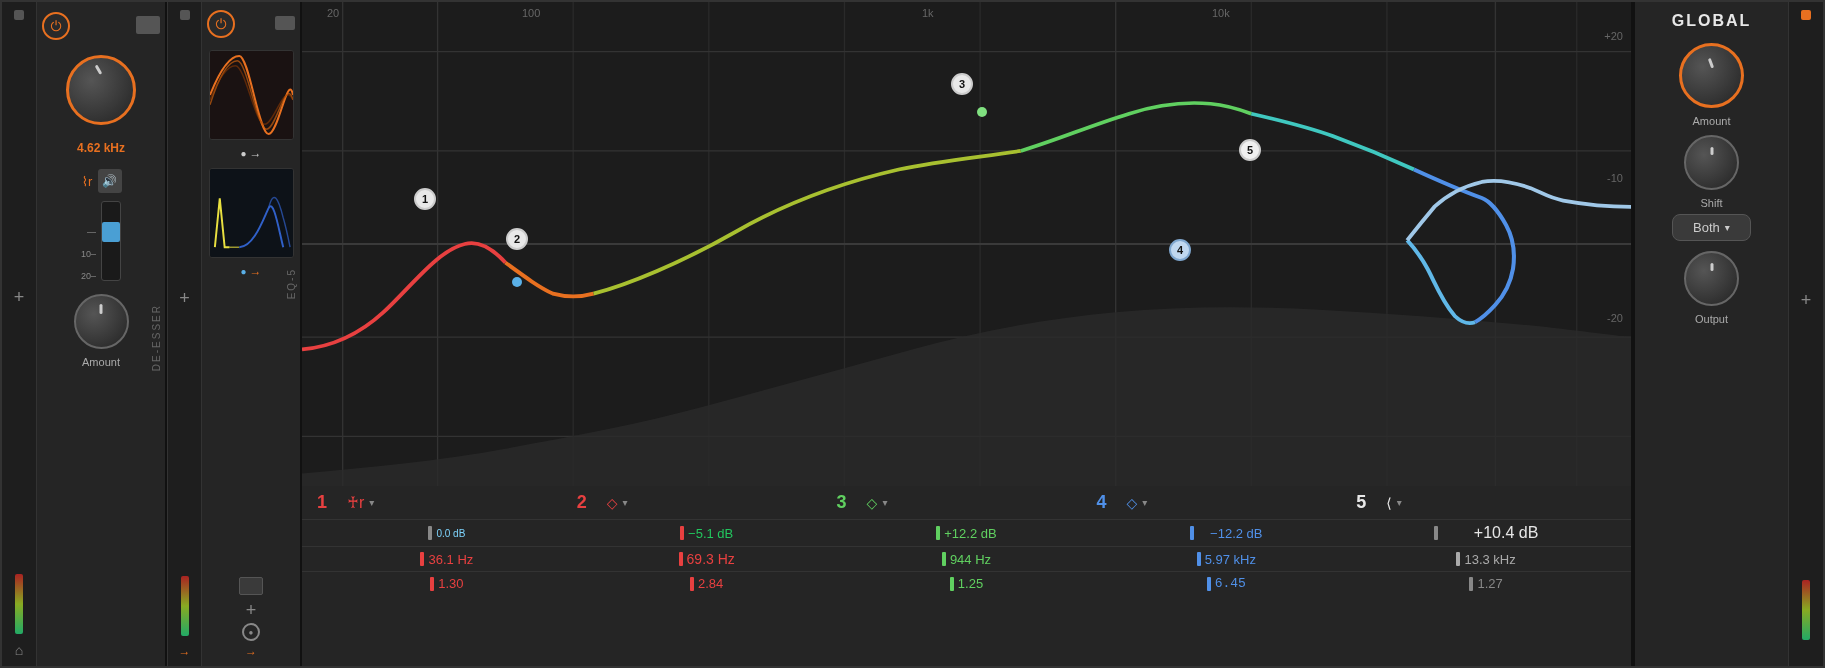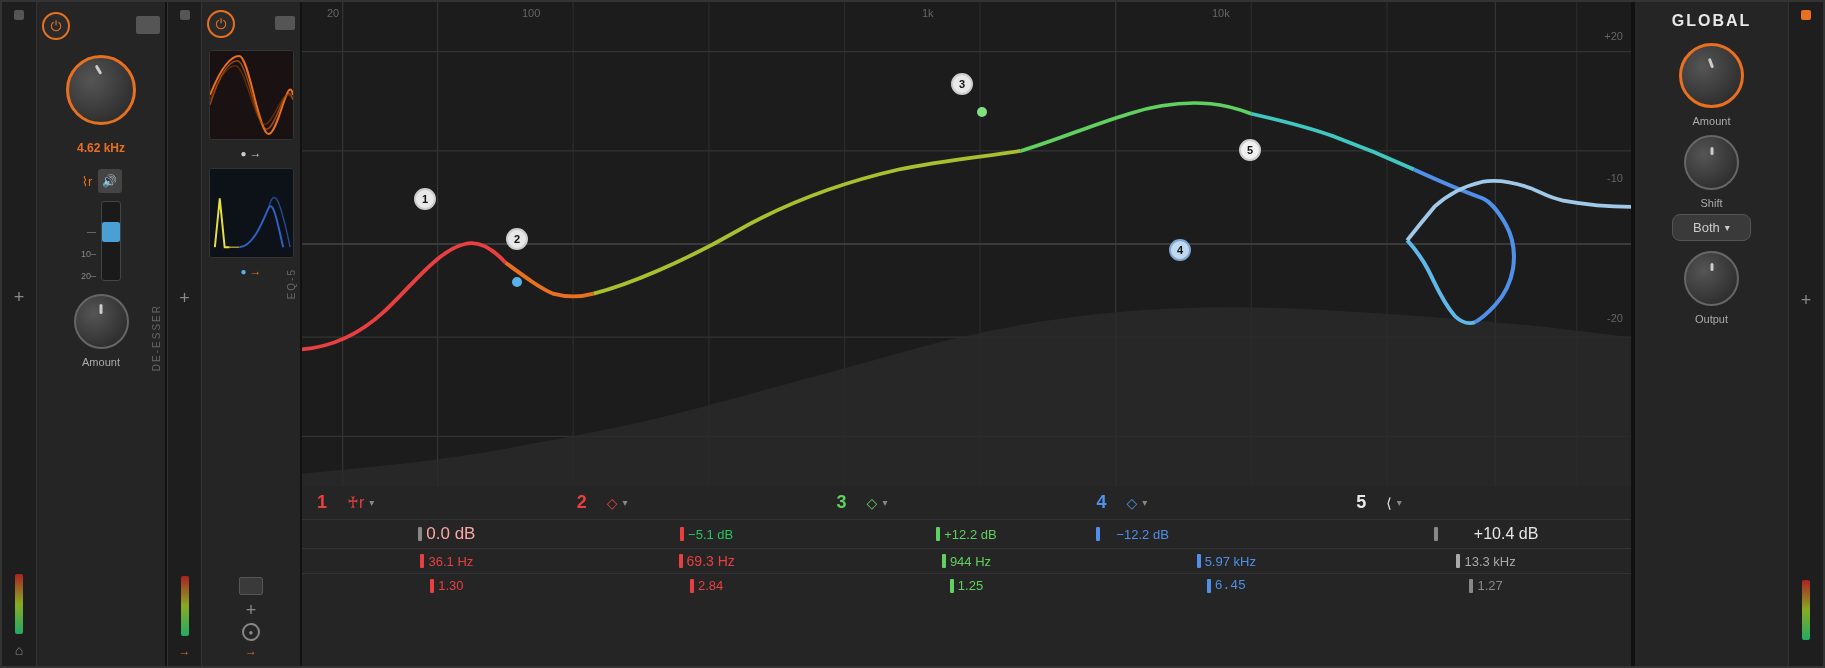--- a/index.html
+++ b/index.html
@@ -563,31 +563,31 @@
         <div class="band-header-item">
           <span class="band-num band-5">5</span>
           <span style="color:#e8e8e8;font-size:14px;">⟨</span>
           <span class="band-dropdown">▾</span>
         </div>
       </div>
 
       <div style="display:flex;padding:4px 15px;border-bottom:1px solid #333;">
         <div style="flex:1;display:flex;align-items:center;justify-content:center;gap:4px;">
           <div style="width:4px;height:14px;background:#888;border-radius:1px;"></div>
-          <span style="color:#fca5a5;font-size:17px;">0.0 dB</span>
+          <span style="color:#7dd3fc;font-size:10px;">0.0 dB</span>
         </div>
         <div style="flex:1;display:flex;align-items:center;justify-content:center;gap:4px;">
           <div style="width:4px;height:14px;background:#e84040;border-radius:1px;"></div>
           <span style="color:#22c55e;font-size:13px;">−5.1 dB</span>
         </div>
         <div style="flex:1;display:flex;align-items:center;justify-content:center;gap:4px;">
           <div style="width:4px;height:14px;background:#60d060;border-radius:1px;"></div>
           <span style="color:#60d060;font-size:13px;">+12.2 dB</span>
         </div>
-        <div style="flex:1;display:flex;align-items:center;gap:16px;">
+        <div style="flex:1;display:flex;align-items:center;justify-content:center;gap:16px;">
           <div style="width:4px;height:14px;background:#5090e8;border-radius:1px;"></div>
           <span style="color:#5090e8;font-size:13px;">−12.2 dB</span>
         </div>
         <div style="flex:1;display:flex;align-items:center;justify-content:center;gap:4px;">
           <div style="width:4px;height:14px;background:#888;border-radius:1px;"></div>
           <span style="color:#e5e5e5;font-size:16px;margin-left:32px;">+10.4 dB</span>
         </div>
       </div>
 
       <div style="display:flex;padding:4px 15px;border-bottom:1px solid #333;">

